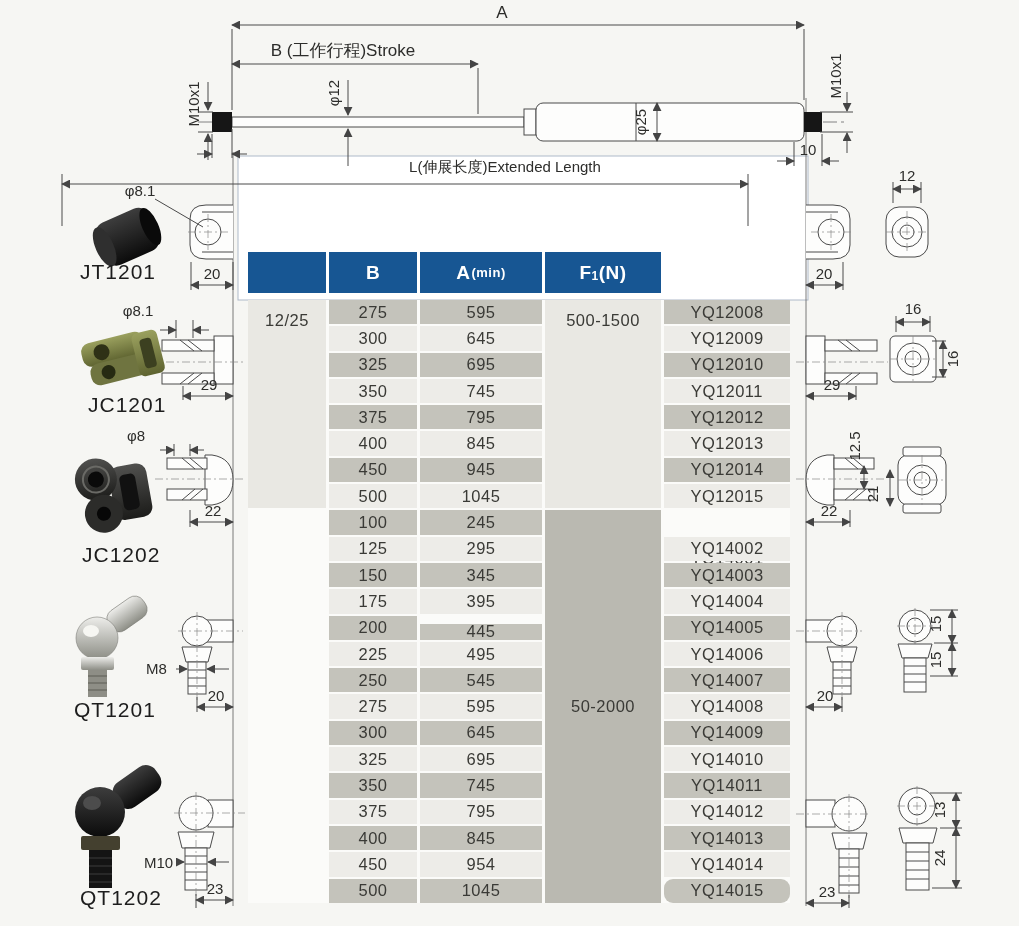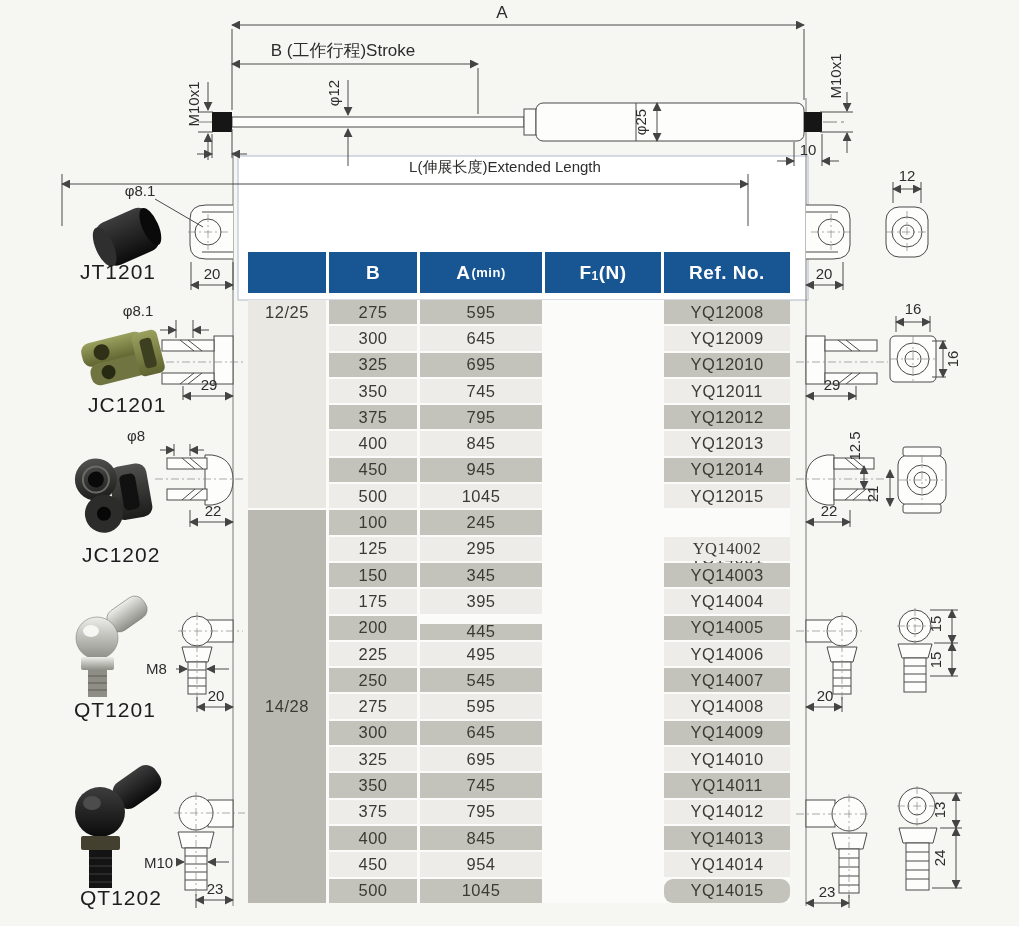--- a/index.html
+++ b/index.html
@@ -23,21 +23,21 @@
   .hcell{background:#175693;color:#fff;display:flex;align-items:center;justify-content:center;
          font-size:19px;font-weight:bold;letter-spacing:.5px;}
   .hsm{font-size:13px;font-weight:bold;margin-left:1px;}
   .hsub{font-size:12px;font-weight:bold;position:relative;top:3px;}
   .tbody{grid-template-rows:repeat(23,24.3px);row-gap:2px;background:#fbfbf9;}
   .cell{display:flex;align-items:center;justify-content:center;font-size:16.5px;color:#3a3a36;letter-spacing:.5px;}
   .r-dark{background:#c4c3bb;}
   .r-light{background:#edece8;}
   .g-light{background:#e9e8e3;}
   .g-dark{background:#bab9b1;}
-  .group-cell.top{align-items:flex-start;padding-top:3px;}
+  .group-cell.top{align-items:flex-start;padding-top:11px;}
   .group-cell.center{align-items:center;}
 </style>
 </head>
 <body>
 
 <div id="page">
 
 <svg id="drawing-layer" width="1019" height="926" viewBox="0 0 1019 926">
   <defs>
     <marker id="arr" viewBox="0 0 10 10" refX="9" refY="5" markerWidth="9" markerHeight="9" orient="auto-start-reverse">
@@ -407,24 +407,24 @@
     <div class="hcell">B</div>
     <div class="hcell">
           <span>A</span>
           <span class="hsm">(min)</span>
         </div>
     <div class="hcell">
           <span>F</span>
           <sub class="hsub">1</sub>
           <span>(N)</span>
         </div>
-    <div class="hcell">Ref. No.</div>
   </div>
   <div class="tbody" id="tbody">
         <div class="cell group-cell g-light top" style="grid-area: 1 / 1 / span 8;">12/25</div>
+        <div class="cell group-cell g-light top" style="grid-area: 1 / 4 / span 8;">500-1500</div>
         <div class="cell r-dark" style="grid-area: 1 / 2;">275</div>
         <div class="cell r-dark" style="grid-area: 1 / 3;">595</div>
         <div class="cell r-dark" style="grid-area: 1 / 5;">YQ12008</div>
         <div class="cell r-light" style="grid-area: 2 / 2;">300</div>
         <div class="cell r-light" style="grid-area: 2 / 3;">645</div>
         <div class="cell r-light" style="grid-area: 2 / 5;">YQ12009</div>
         <div class="cell r-dark" style="grid-area: 3 / 2;">325</div>
         <div class="cell r-dark" style="grid-area: 3 / 3;">695</div>
         <div class="cell r-dark" style="grid-area: 3 / 5;">YQ12010</div>
         <div class="cell r-light" style="grid-area: 4 / 2;">350</div>
@@ -435,27 +435,27 @@
         <div class="cell r-dark" style="grid-area: 5 / 5;">YQ12012</div>
         <div class="cell r-light" style="grid-area: 6 / 2;">400</div>
         <div class="cell r-light" style="grid-area: 6 / 3;">845</div>
         <div class="cell r-light" style="grid-area: 6 / 5;">YQ12013</div>
         <div class="cell r-dark" style="grid-area: 7 / 2;">450</div>
         <div class="cell r-dark" style="grid-area: 7 / 3;">945</div>
         <div class="cell r-dark" style="grid-area: 7 / 5;">YQ12014</div>
         <div class="cell r-light" style="grid-area: 8 / 2;">500</div>
         <div class="cell r-light" style="grid-area: 8 / 3;">1045</div>
         <div class="cell r-light" style="grid-area: 8 / 5;">YQ12015</div>
-        <div class="cell group-cell g-dark center" style="grid-area: 9 / 1 / span 15;">14/28</div>
+        <div class="cell group-cell g-dark center" style="grid-area: 9 / 4 / span 15;">50-2000</div>
         <div class="cell r-dark" style="grid-area: 9 / 2;">100</div>
         <div class="cell r-dark" style="grid-area: 9 / 3;">245</div>
         <div class="cell r-dark" style="grid-area: 9 / 5; margin-top: 48px;">YQ14001</div>
         <div class="cell r-light" style="grid-area: 10 / 2;">125</div>
         <div class="cell r-light" style="grid-area: 10 / 3;">295</div>
-        <div class="cell r-light" style="grid-area: 10 / 5; font-family: Liberation Serif, serif;">YQ14002</div>
+        <div class="cell r-light" style="grid-area: 10 / 5;">YQ14002</div>
         <div class="cell r-dark" style="grid-area: 11 / 2;">150</div>
         <div class="cell r-dark" style="grid-area: 11 / 3;">345</div>
         <div class="cell r-dark" style="grid-area: 11 / 5;">YQ14003</div>
         <div class="cell r-light" style="grid-area: 12 / 2;">175</div>
         <div class="cell r-light" style="grid-area: 12 / 3;">395</div>
         <div class="cell r-light" style="grid-area: 12 / 5;">YQ14004</div>
         <div class="cell r-dark" style="grid-area: 13 / 2;">200</div>
         <div class="cell r-dark" style="grid-area: 13 / 3; margin-top: 8px;">445</div>
         <div class="cell r-dark" style="grid-area: 13 / 5;">YQ14005</div>
         <div class="cell r-light" style="grid-area: 14 / 2;">225</div>

